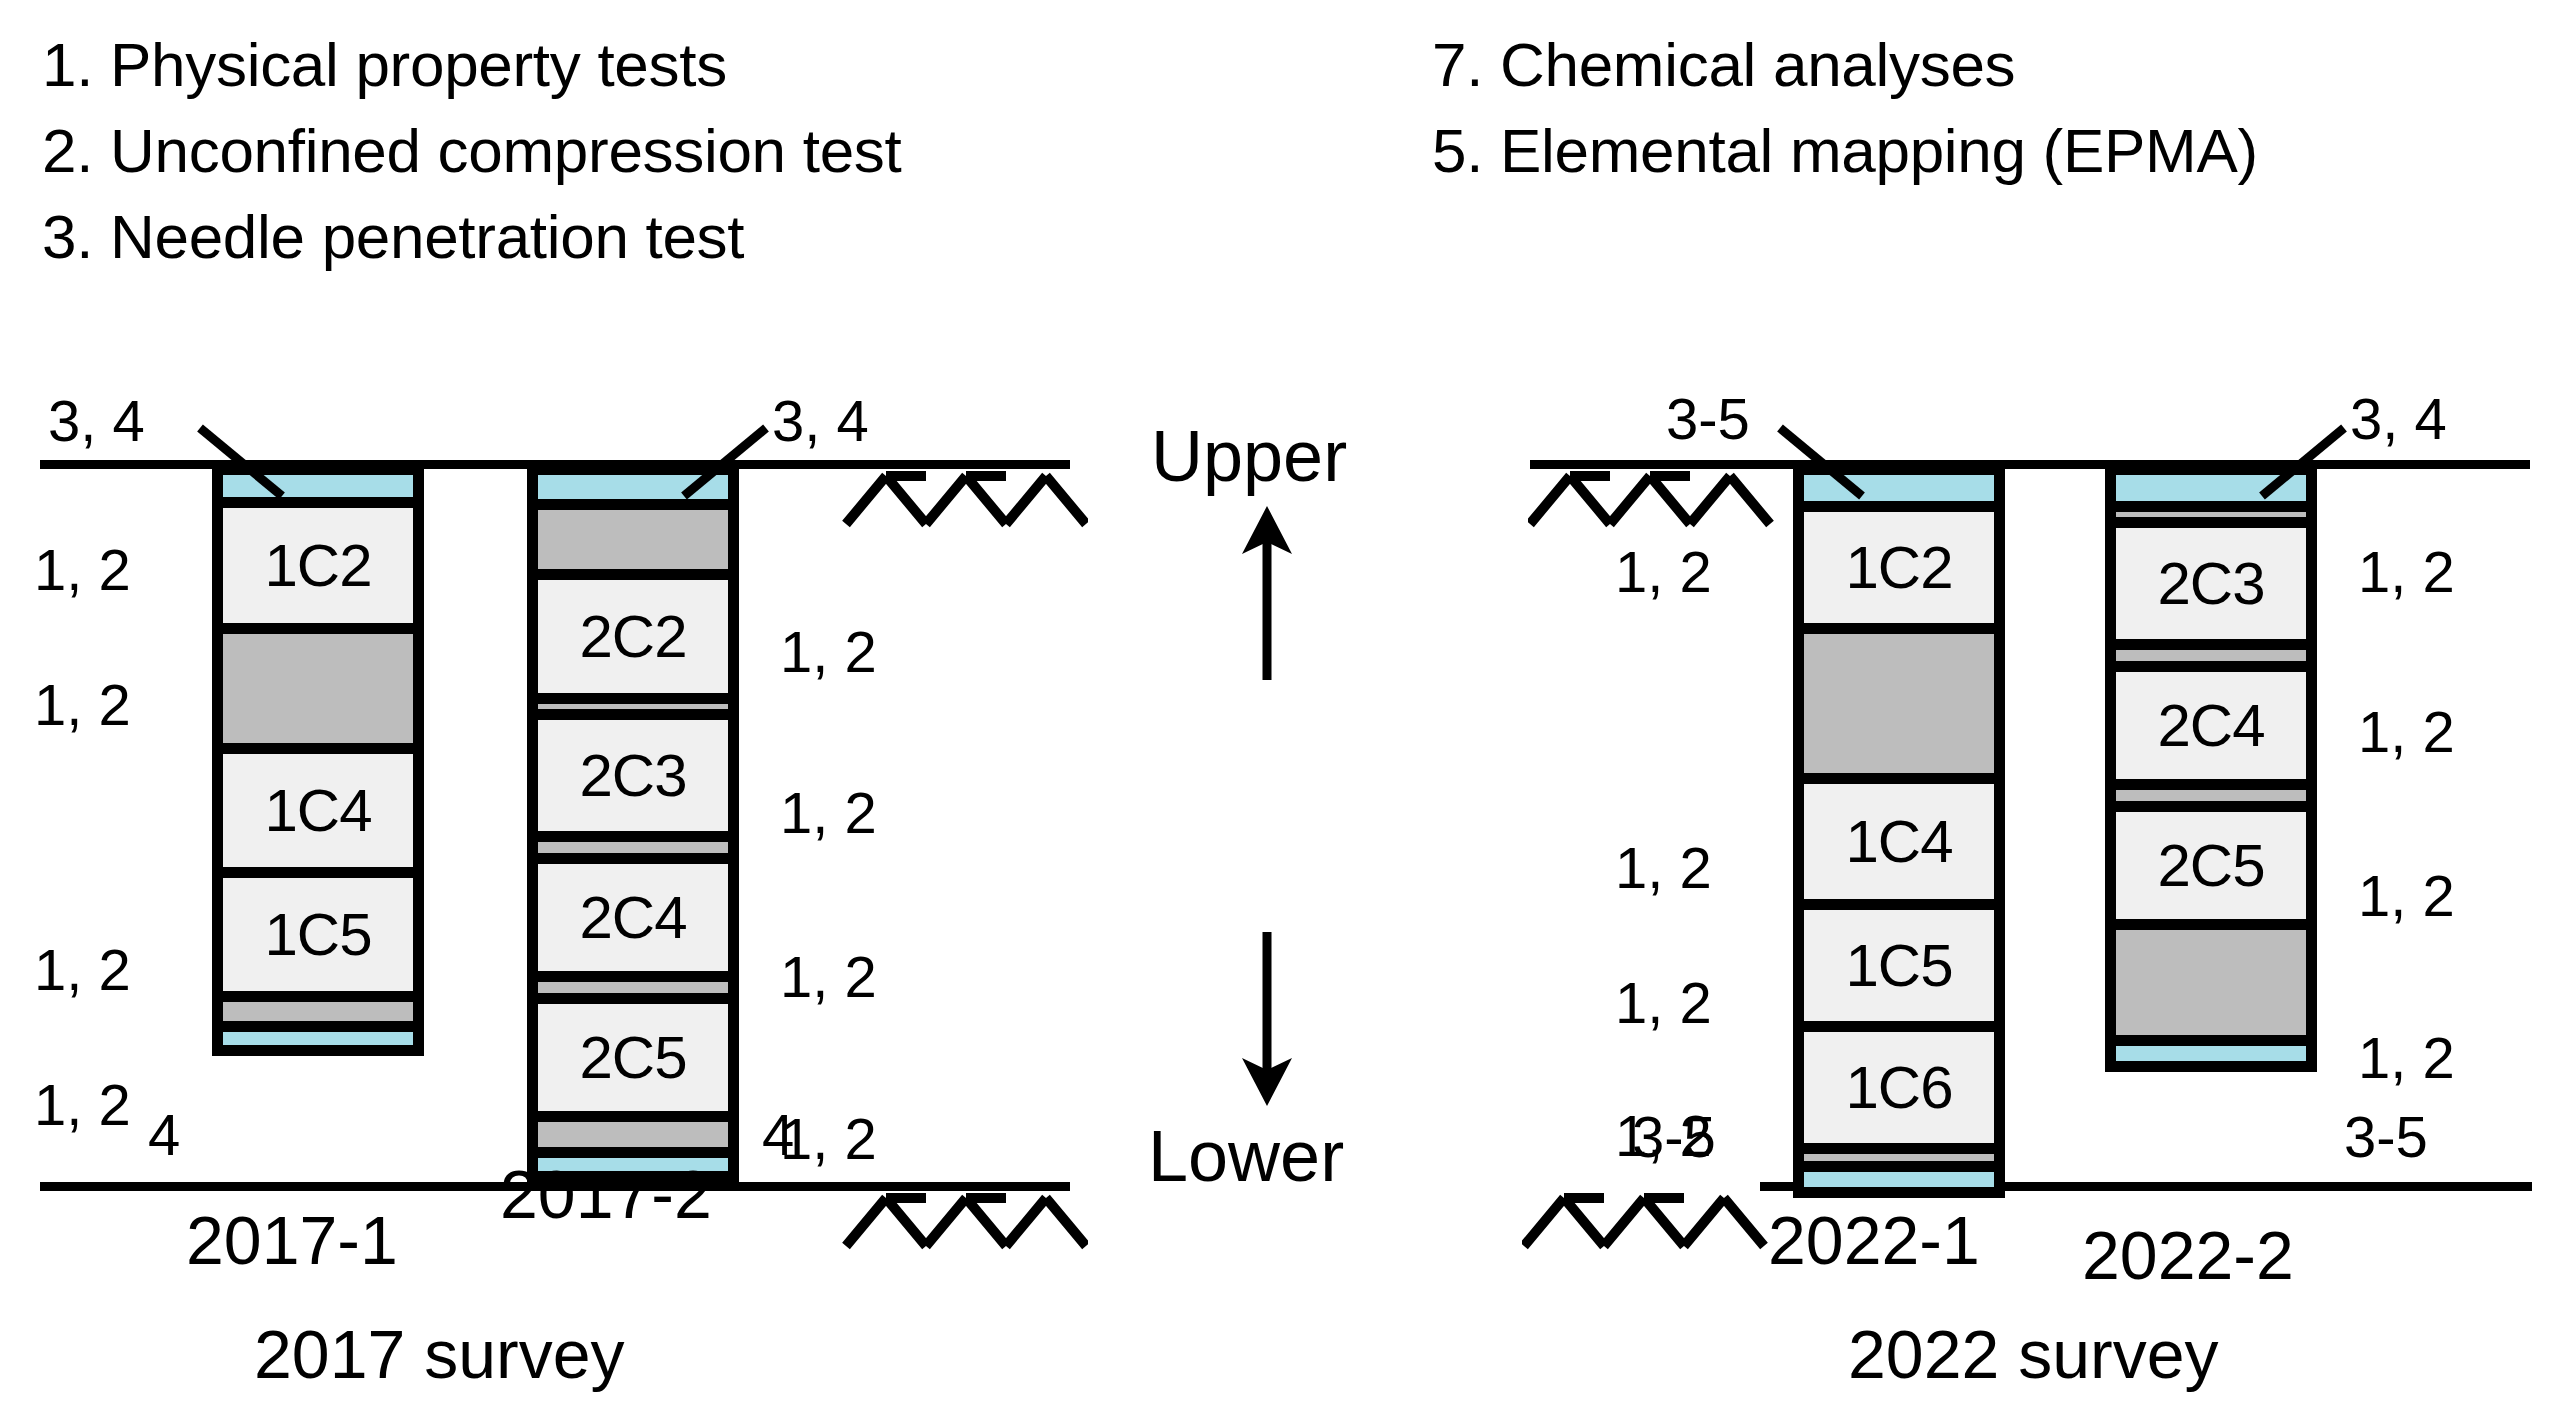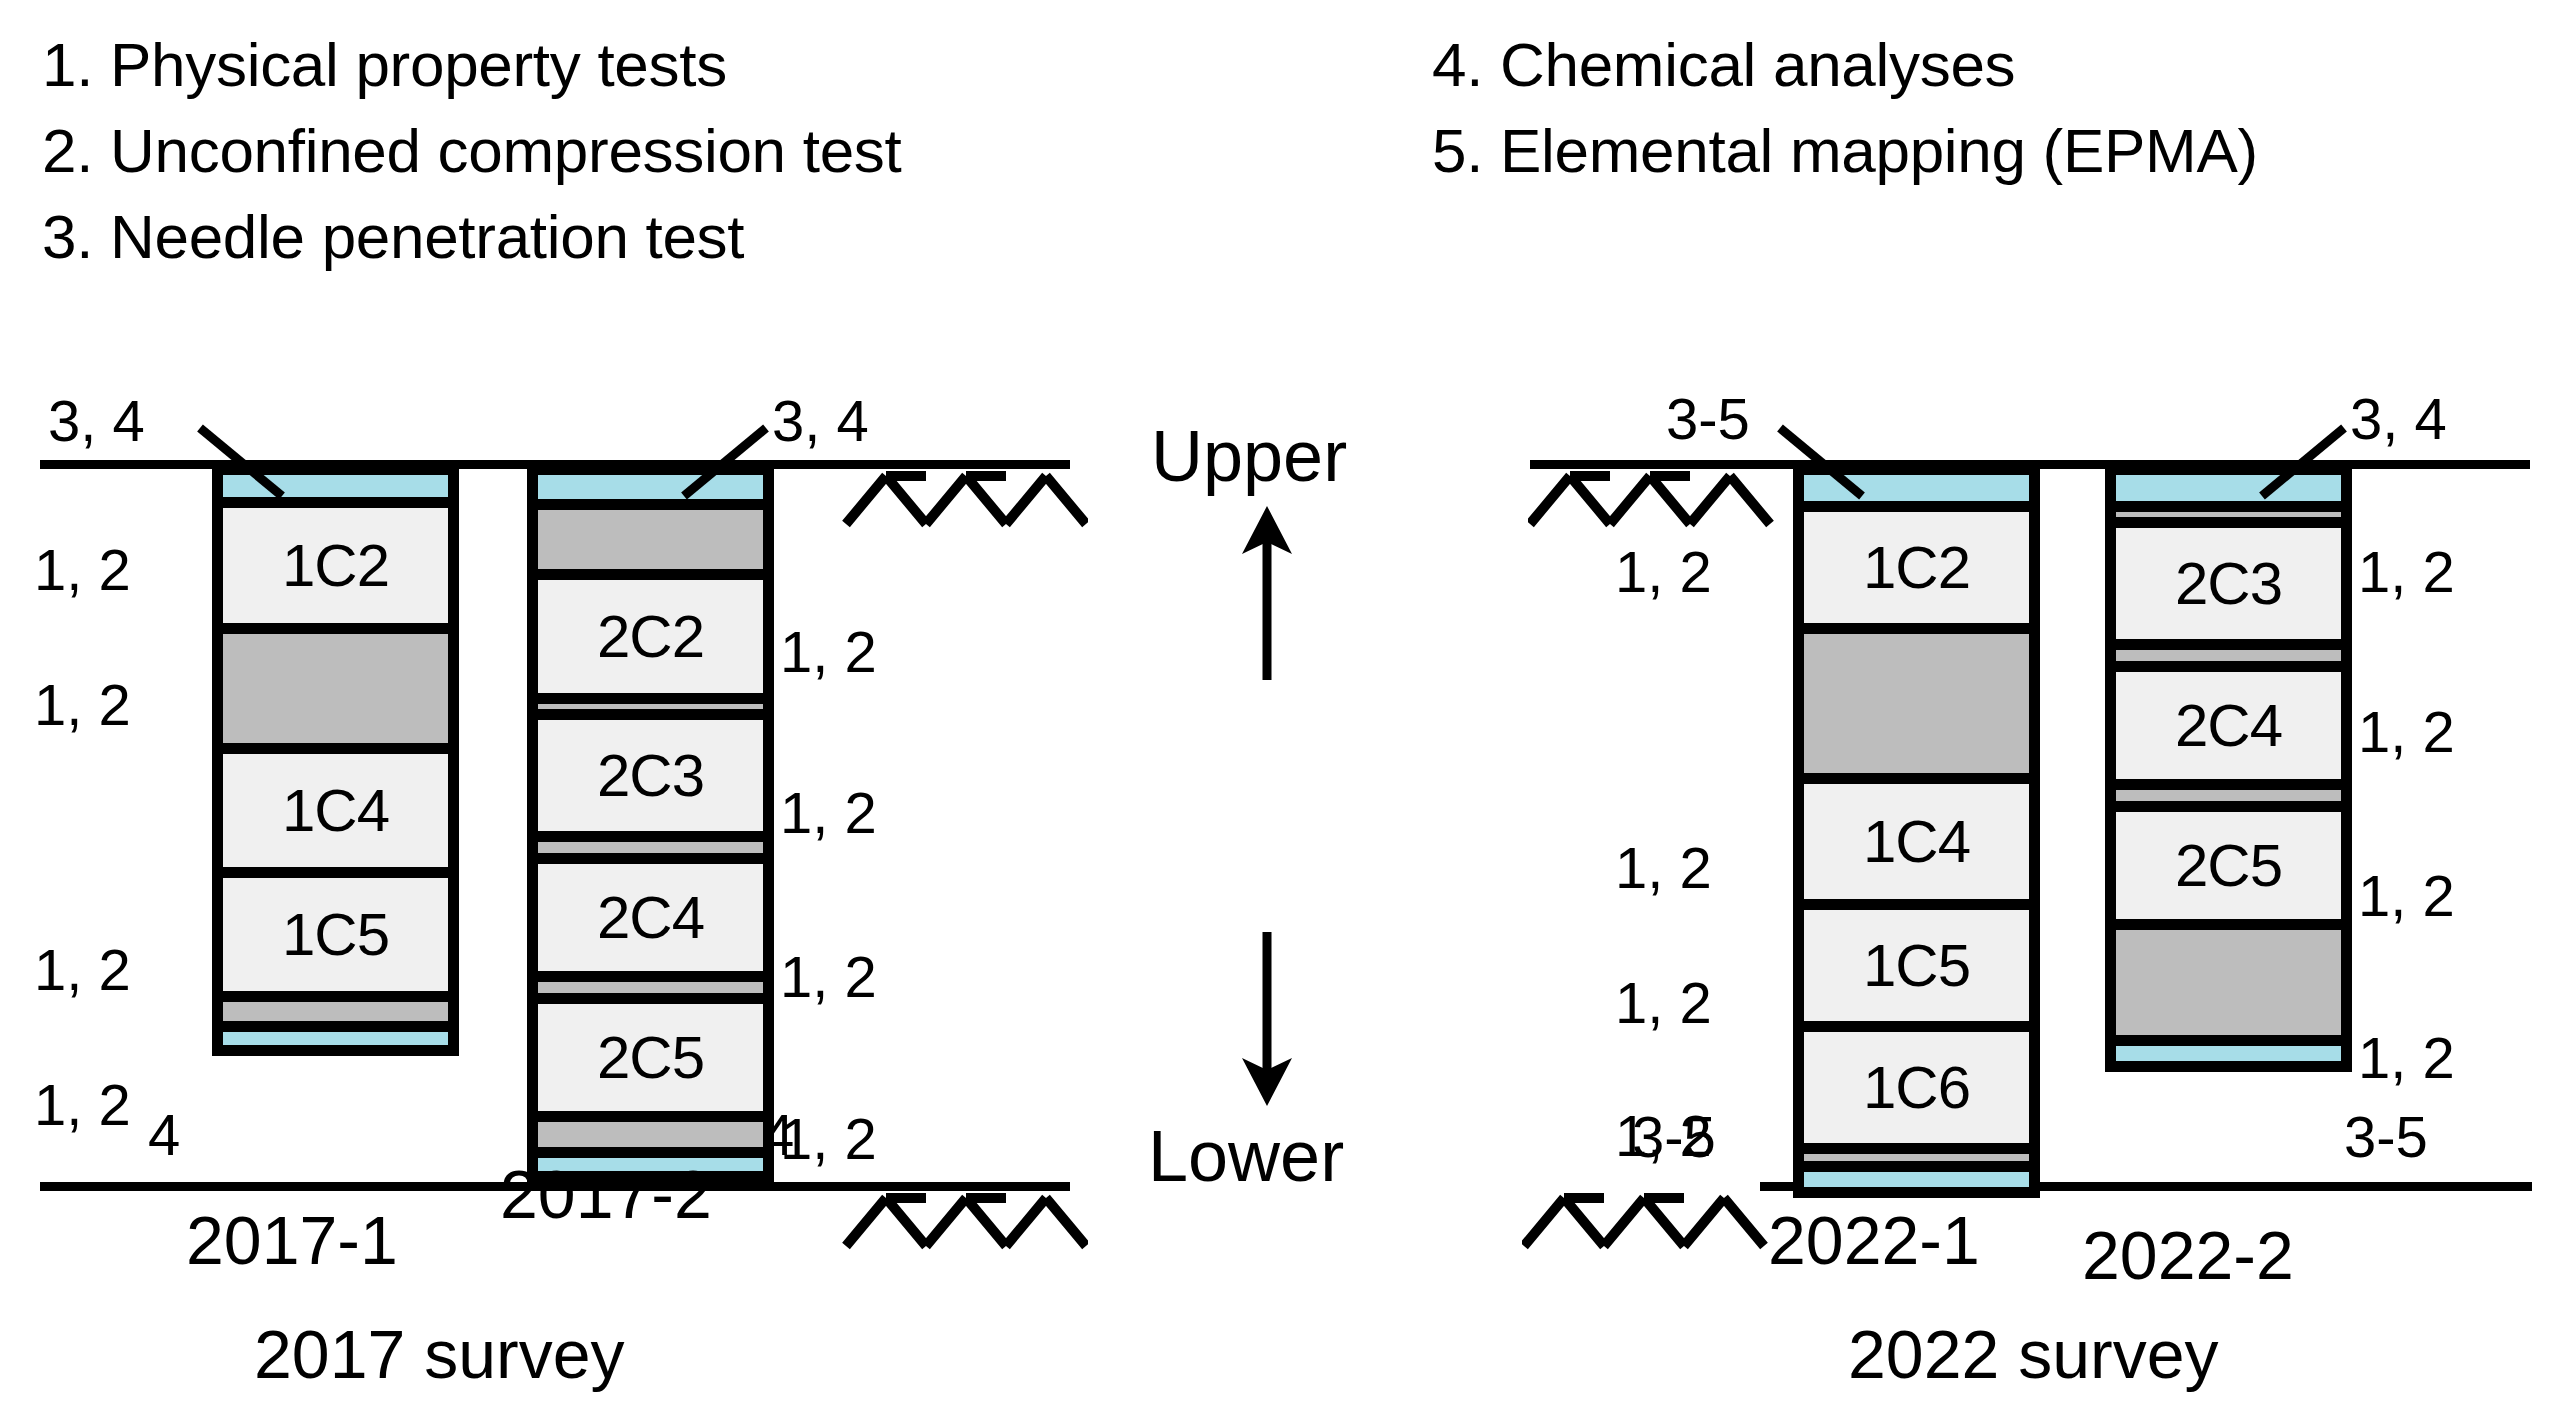--- a/index.html
+++ b/index.html
@@ -16,21 +16,21 @@
   
   #diagram { position:absolute; left:0; top:0; width:2564px; height:1419px; }
 
   
   .ground-line { position:absolute; height:9px; background:#000; }
 
   
   .survey-group { position:absolute; top:0; height:1419px; }
 
   
-  .column { position:absolute; width:247px; box-sizing:border-box;
+  .column { position:absolute; width:212px; box-sizing:border-box;
             border-left:11px solid #000; border-right:11px solid #000;
             display:flex; flex-direction:column; }
   .layer { width:100%; box-sizing:border-box; position:relative;
            display:flex; align-items:center; justify-content:center; }
   .layer.sep-top    { border-top:11px solid #000; }
   .layer-label { font-size:60px; line-height:1; letter-spacing:-1px; }
 
   
   .side-note { position:absolute; font-size:58px; line-height:1; white-space:nowrap; }
   .side-note.right { }
@@ -54,21 +54,21 @@
 </head>
 <body>
 
 <div id="legend">
   <div class="legend-col" id="legend-col-left">
     <div class="legend-item">1. Physical property tests</div>
     <div class="legend-item">2. Unconfined compression test</div>
     <div class="legend-item">3. Needle penetration test</div>
   </div>
   <div class="legend-col" id="legend-col-right">
-    <div class="legend-item">4. Chemical analyses</div>
+    <div class="legend-item">7. Chemical analyses</div>
     <div class="legend-item">5. Elemental mapping (EPMA)</div>
   </div>
 </div>
 
 <div id="diagram">
 
   <div class="ground-line" style="left:40px; top:460px; width:1030px;"></div>
   <div class="ground-line" style="left:40px; top:1182px; width:1030px;"></div>
   <div class="ground-line" style="left:1530px; top:460px; width:1000px;"></div>
   <div class="ground-line" style="left:1760px; top:1182px; width:772px;"></div>

